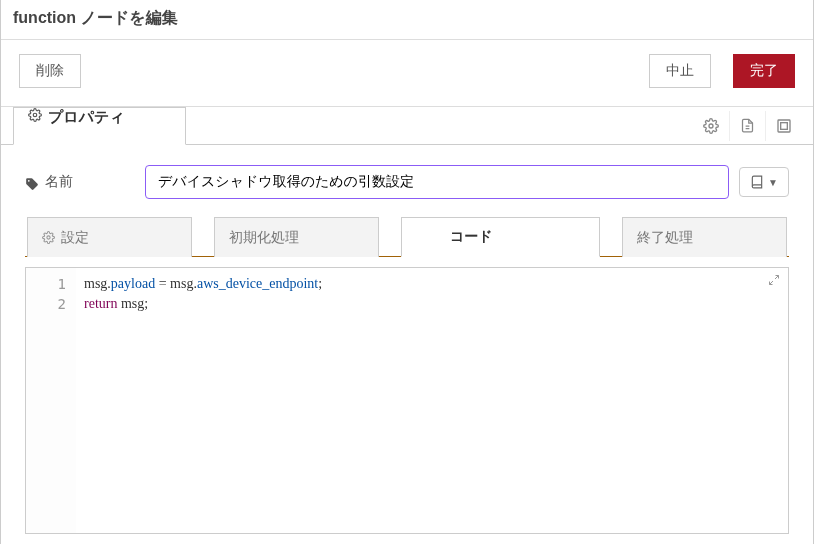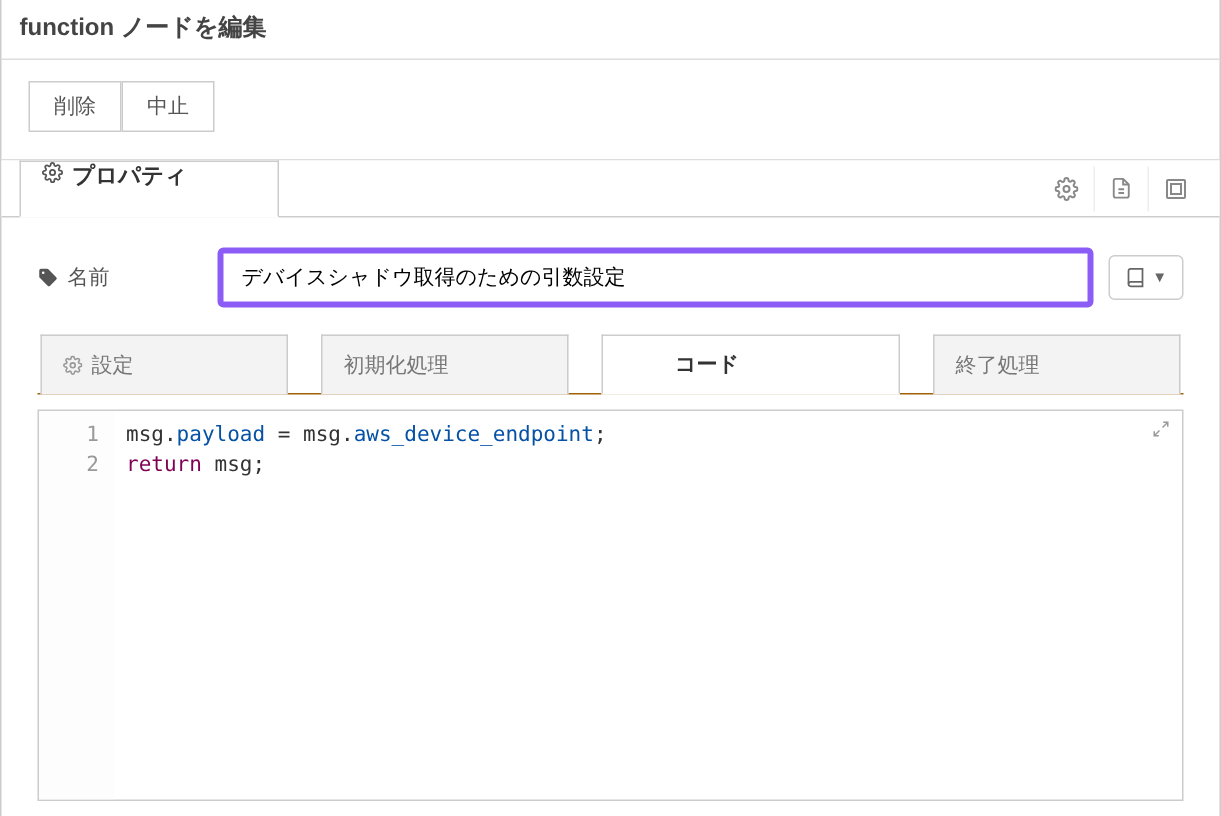--- a/index.html
+++ b/index.html
@@ -22,21 +22,21 @@
     }
     .editor-header {
       padding: 8px 12px 10px;
       border-bottom: 1px solid #ddd;
       font-size: 16px;
       font-weight: bold;
       color: #444;
     }
     .editor-actions {
       display: flex;
-      justify-content: flex-start;
+      justify-content: space-between;
       padding: 14px 18px 18px;
       border-bottom: 1px solid #ddd;
     }
     .btn {
       padding: 7px 16px;
       border: 1px solid #ccc;
       background: #fff;
       font-size: 14px;
       cursor: pointer;
       color: #555;
@@ -96,30 +96,30 @@
       overflow: hidden;
     }
     .form-row {
       display: flex;
       align-items: center;
       gap: 10px;
       margin-bottom: 18px;
     }
     .form-label {
       display: flex;
-      align-items: center;
+      align-items: flex-end;
       gap: 6px;
       width: 110px;
       font-size: 14px;
       color: #555;
     }
     .name-input {
       flex: 1;
       padding: 8px 12px;
-      border: 4px solid #8b5cf6;
+      border: 1px solid #8b5cf6;
       border-radius: 4px;
       font-size: 14px;
       outline: none;
     }
     .lib-btn {
       padding: 7px 10px;
       border: 1px solid #ccc;
       border-radius: 4px;
       background: #fff;
       cursor: pointer;
@@ -193,20 +193,21 @@
       color: #999;
       background: #fdfdfd;
       user-select: none;
       line-height: 20px;
     }
     .code-lines {
       padding: 6px 8px;
       flex: 1;
       line-height: 20px;
       white-space: pre;
+      font-family: Liberation Serif, serif;
     }
     .tok-prop { color: #0451a5; }
     .tok-kw { color: #7f0055; font-weight: normal; }
     .tok-norm { color: #333; }
     
     .footer {
       border-top: 1px solid #ddd;
       padding: 8px 14px;
       display: flex;
       align-items: center;
@@ -235,20 +236,21 @@
 </head>
 <body>
 
 <div class="editor-panel">
   <div class="editor-header">function ノードを編集</div>
 
   <div class="editor-actions">
     <button class="btn">削除</button>
     <div class="actions-right">
       <button class="btn">中止</button>
+      <button class="btn btn-primary">完了</button>
     </div>
   </div>
 
   <div class="tabs-row">
     <div class="tab-main">
       <span>
         <svg width="14" height="14" viewBox="0 0 24 24" fill="none" stroke="#555" stroke-width="2">
             <circle cx="12" cy="12" r="3"></circle>
             <path d="M19.4 15a1.65 1.65 0 0 0 .33 1.82l.06.06a2 2 0 1 1-2.83 2.83l-.06-.06a1.65 1.65 0 0 0-1.82-.33 1.65 1.65 0 0 0-1 1.51V21a2 2 0 0 1-4 0v-.09a1.65 1.65 0 0 0-1-1.51 1.65 1.65 0 0 0-1.82.33l-.06.06a2 2 0 1 1-2.83-2.83l.06-.06a1.65 1.65 0 0 0 .33-1.82 1.65 1.65 0 0 0-1.51-1H3a2 2 0 0 1 0-4h.09a1.65 1.65 0 0 0 1.51-1 1.65 1.65 0 0 0-.33-1.82l-.06-.06a2 2 0 1 1 2.83-2.83l.06.06a1.65 1.65 0 0 0 1.82.33h0a1.65 1.65 0 0 0 1-1.51V3a2 2 0 0 1 4 0v.09a1.65 1.65 0 0 0 1 1.51h0a1.65 1.65 0 0 0 1.82-.33l.06-.06a2 2 0 1 1 2.83 2.83l-.06.06a1.65 1.65 0 0 0-.33 1.82v0a1.65 1.65 0 0 0 1.51 1H21a2 2 0 0 1 0 4h-.09a1.65 1.65 0 0 0-1.51 1z"></path>
           </svg>

